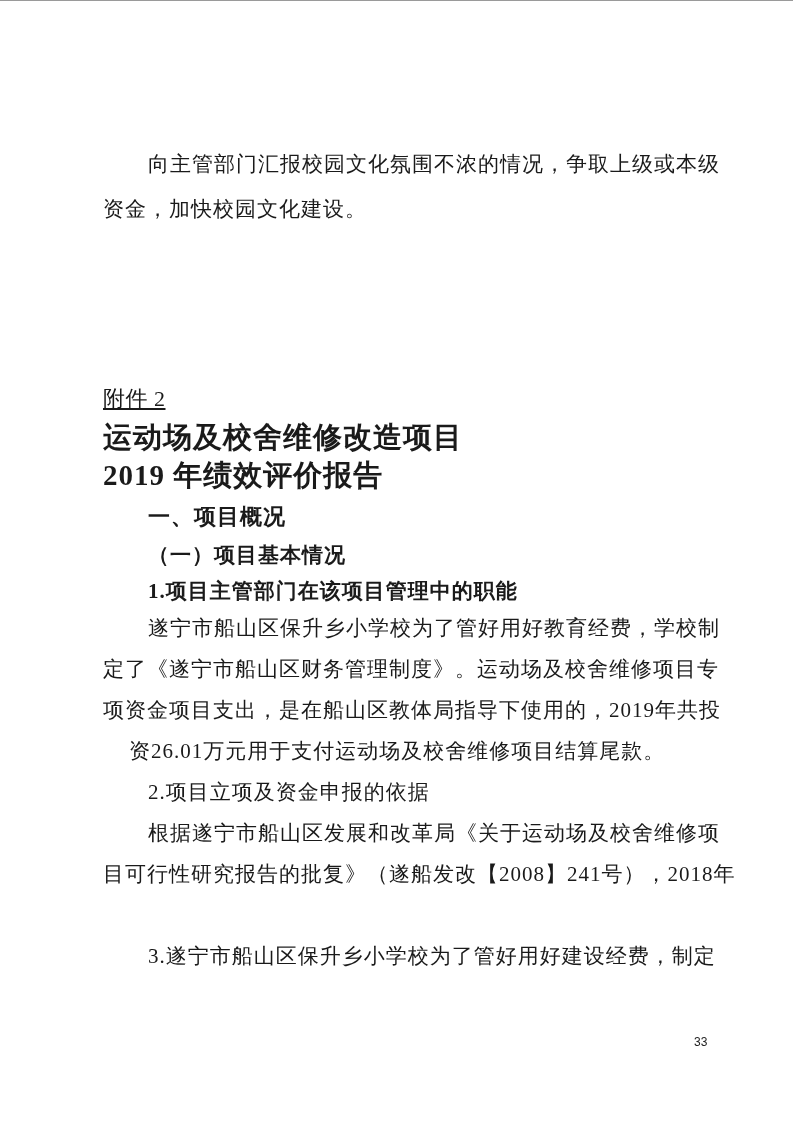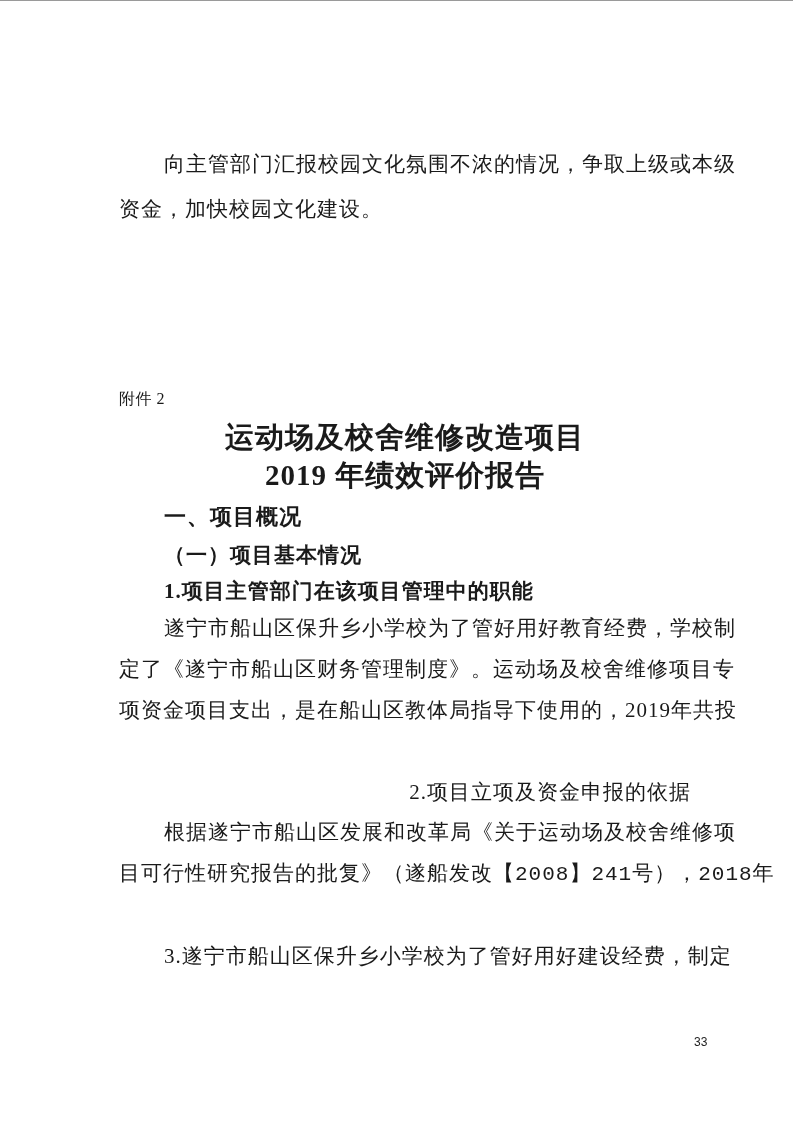--- a/index.html
+++ b/index.html
@@ -21,37 +21,37 @@
     top: 0; left: 0; right: 0;
     height: 1px;
     background: #9a9a9a;
   }
   .content {
     position: absolute;
     left: 103px;
     width: 588px;
     top: 0;
   }
-  .abs { position: absolute; left: 16px; right: 0; }
+  .abs { position: absolute; left: 0; right: 0; }
 
   
   .intro { top: 142px; }
   .intro .line {
     font-size: 21px;
     line-height: 45px;
     letter-spacing: 1px;
     white-space: nowrap;
   }
   .indent-first { text-indent: 45px; }
 
   
-  .attachment { top: 384px; font-size: 16px; line-height: 30px; letter-spacing: 0.5px; }
+  .attachment { top: 384px; font-size: 22px; line-height: 30px; letter-spacing: 0.5px; text-decoration: underline; }
 
   
-  .title-block { top: 418px; text-align: center; }
+  .title-block { top: 418px; }
   .title-line {
     font-size: 29px;
     font-weight: bold;
     line-height: 38px;
     letter-spacing: 1px;
   }
 
   
   .h-level1 {
     top: 502px;
@@ -82,22 +82,22 @@
   
   .body-par .line {
     font-size: 21px;
     line-height: 41px;
     letter-spacing: 1px;
     white-space: nowrap;
     text-align: center;
   }
   .par1 { top: 608px; }
   .h-level4 { top: 772px; }
-  .h-level4 .line { font-size: 21px; line-height: 41px; letter-spacing: 1px; text-align: right; }
-  .par2 { top: 813px; font-family: Liberation Mono, monospace; }
+  .h-level4 .line { font-size: 21px; line-height: 41px; letter-spacing: 1px; }
+  .par2 { top: 813px; }
   .par3 { top: 936px; }
 
   
   .page-number {
     position: absolute;
     left: 678px;
     top: 1035px;
     font-size: 12px;
     color: #222222;
     font-family: "Liberation Sans", "DejaVu Sans", sans-serif;
@@ -126,20 +126,21 @@
     </div>
 
     <div class="abs h-level1">一、项目概况</div>
     <div class="abs h-level2">（一）项目基本情况</div>
     <div class="abs h-level3">1.项目主管部门在该项目管理中的职能</div>
 
     <div class="abs body-par par1">
       <div class="line indent-first">遂宁市船山区保升乡小学校为了管好用好教育经费，学校制</div>
       <div class="line">定了《遂宁市船山区财务管理制度》。运动场及校舍维修项目专</div>
       <div class="line">项资金项目支出，是在船山区教体局指导下使用的，2019年共投</div>
+      <div class="line">资26.01万元用于支付运动场及校舍维修项目结算尾款。</div>
     </div>
 
     <div class="abs h-level4">
       <div class="line indent-first">2.项目立项及资金申报的依据</div>
     </div>
 
     <div class="abs body-par par2">
       <div class="line indent-first">根据遂宁市船山区发展和改革局《关于运动场及校舍维修项</div>
       <div class="line">目可行性研究报告的批复》（遂船发改【2008】241号），2018年</div>
     </div>

